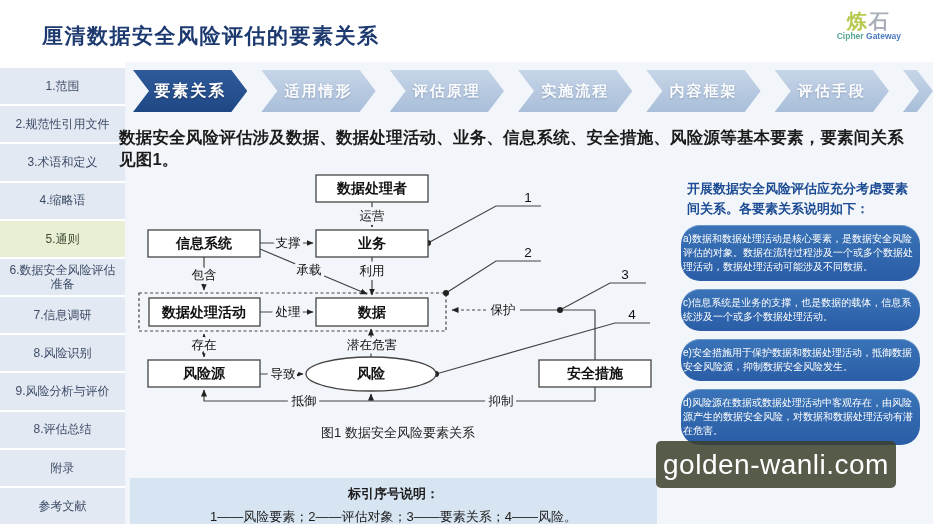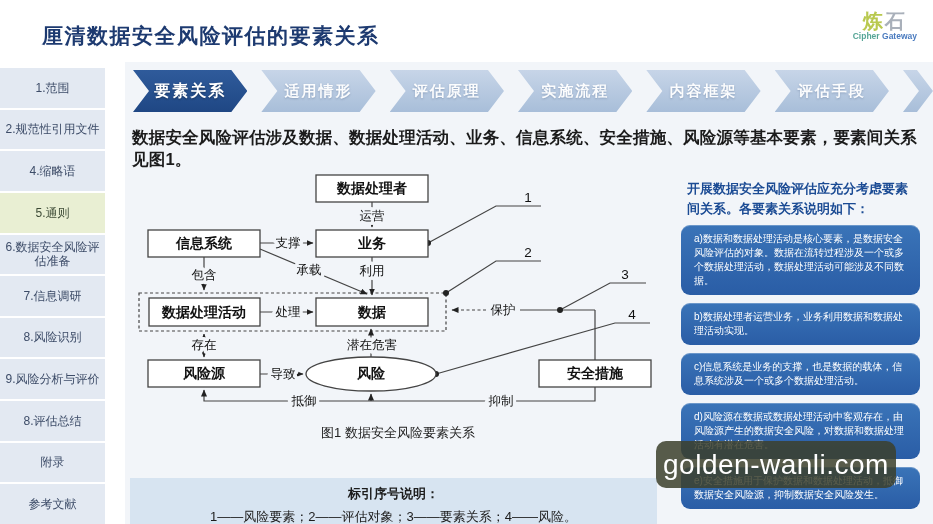--- a/index.html
+++ b/index.html
@@ -1,86 +1,87 @@
 <!DOCTYPE html>
 <html><head>
 <meta charset="utf-8">
 <style>
   html,body{margin:0;padding:0;background:#e9e9e9;}
   .stage{position:relative;width:933px;height:524px;background:#ffffff;overflow:hidden;
          font-family:"Liberation Sans","DejaVu Sans",sans-serif;}
   
   .page-title{position:absolute;left:14px;top:22px;font-size:21px;font-weight:bold;
               color:#1d3a70;letter-spacing:1.5px;margin-left:28px;}
-  .logo{position:absolute;right:16px;top:10px;text-align:center;line-height:1.1;}
+  .logo{position:absolute;right:32px;top:10px;text-align:center;line-height:1.1;}
   .logo-zh{font-size:20px;font-weight:bold;letter-spacing:2px;}
   .logo-zh .z1{color:#b9c94f;} .logo-zh .z2{color:#a9b0ba;}
   .logo-en{font-size:8.5px;font-weight:bold;}
   .logo-en .e1{color:#56a596;text-align:right;} .logo-en .e2{color:#4a7bbf;}
   
   .main-bg{position:absolute;left:125px;top:62px;right:0;bottom:0;background:#f2f5f9;}
   
-  .sidebar{position:absolute;left:0;top:68px;width:105px;bottom:0;background:#fff;
+  .sidebar{position:absolute;left:0;top:68px;width:125px;bottom:0;background:#fff;
            display:flex;flex-direction:column;gap:2px;}
   .side-item{flex:1;background:#e3e9f2;color:#3d4c68;font-size:12px;font-weight:500;
              display:flex;align-items:center;justify-content:center;text-align:center;
              line-height:1.2;padding:0 5px;cursor:pointer;}
   .side-item.active{background:#e9efd3;color:#3c4a35;}
   
   .nav{position:absolute;left:133px;top:70px;width:800px;height:42px;display:flex;gap:14px;}
   .chev{flex:1;clip-path:polygon(0 0,calc(100% - 16px) 0,100% 50%,calc(100% - 16px) 100%,0 100%,16px 50%);
         background:linear-gradient(#c7d5e8,#a8bed9);display:flex;align-items:center;justify-content:center;
         color:rgba(255,255,255,.96);font-weight:bold;font-size:15px;letter-spacing:2px;
         text-shadow:0 1px 2px rgba(96,118,150,.45);cursor:pointer;}
   .chev.active{background:linear-gradient(#2f5b9b,#1f4784);font-size:16px;color:#fff;
         text-shadow:0 1px 2px rgba(0,0,0,.35);}
   .chev.stub{flex:0 0 30px;cursor:default;}
   
-  .intro{position:absolute;left:132px;top:127px;width:800px;font-size:16.5px;font-weight:bold;
+  .intro{position:absolute;left:119px;top:127px;width:800px;font-size:16.5px;font-weight:bold;
          color:#1b1b1b;letter-spacing:0.2px;}
   
   .diagram-svg{position:absolute;left:128px;top:163px;}
   .diagram-svg text{font-family:"Liberation Sans","DejaVu Sans",sans-serif;}
   .node-label{font-size:14px;font-weight:bold;fill:#111;text-anchor:middle;}
   .edge-label{font-size:12.5px;font-weight:500;fill:#111;text-anchor:middle;
               paint-order:stroke;stroke:#f2f5f9;stroke-width:7px;stroke-linejoin:round;}
   .callout-num{font-size:13.5px;fill:#111;text-anchor:middle;}
   .svg-caption{font-size:13px;fill:#222;text-anchor:middle;font-weight:500;}
   
   .legend{position:absolute;left:130px;top:478px;width:527px;height:55px;background:#d7e4f1;
           text-align:center;}
   .legend-title{font-size:13px;font-weight:bold;color:#1c1c1c;margin-top:7px;}
   .legend-line{font-size:13px;color:#1c1c1c;margin-top:5px;}
   
   .right-panel{position:absolute;left:681px;top:179px;width:239px;}
   .rp-heading{font-size:13px;font-weight:bold;color:#1b4b94;line-height:1.5;margin:0 2px 7px 6px;}
-  .rp-card{background:linear-gradient(180deg,#3a74b8,#2a5da6);border-radius:9px;color:#fff;
-           font-size:10px;line-height:1.4;font-weight:500;padding:7px 13px;margin-bottom:8px;
+  .rp-card{background:linear-gradient(180deg,#3a74b8,#2a5da6);border-radius:19px;color:#fff;
+           font-size:10px;line-height:1.4;font-weight:500;padding:7px 2px;margin-bottom:8px;
            box-shadow:inset 0 1px 0 rgba(255,255,255,.25);}
   
   .watermark{position:absolute;left:656px;top:441px;width:240px;height:47px;z-index:5;
-             background:rgba(60,63,44,.85);border-radius:10px;color:#fff;font-size:28px;
+             background:rgba(60,63,44,.85);border-radius:5px;color:#fff;font-size:28px;
              display:flex;align-items:center;justify-content:center;letter-spacing:.5px;}
 </style>
 </head>
 <body>
 
 <div class="stage">
 
   <div class="page-title">厘清数据安全风险评估的要素关系</div>
   <div class="logo">
     <div class="logo-zh"><span class="z1">炼</span><span class="z2">石</span></div>
     <div class="logo-en"><span class="e1">Cipher</span> <span class="e2">Gateway</span></div>
   </div>
 
   <div class="main-bg"></div>
 
   <div class="sidebar">
     <div class="side-item">1.范围</div>
     <div class="side-item">2.规范性引用文件</div>
+    <div class="side-item">3.术语和定义</div>
     <div class="side-item">4.缩略语</div>
     <div class="side-item active">5.通则</div>
     <div class="side-item">6.数据安全风险评估准备</div>
     <div class="side-item">7.信息调研</div>
     <div class="side-item">8.风险识别</div>
     <div class="side-item">9.风险分析与评价</div>
     <div class="side-item">8.评估总结</div>
     <div class="side-item">附录</div>
     <div class="side-item">参考文献</div>
   </div>
@@ -180,21 +181,20 @@
   </svg>
 
   <div class="legend">
     <div class="legend-title">标引序号说明：</div>
     <div class="legend-line">1——风险要素；2——评估对象；3——要素关系；4——风险。</div>
   </div>
 
   <div class="right-panel">
     <div class="rp-heading">开展数据安全风险评估应充分考虑要素间关系。各要素关系说明如下：</div>
     <div class="rp-card">a)数据和数据处理活动是核心要素，是数据安全风险评估的对象。数据在流转过程涉及一个或多个数据处理活动，数据处理活动可能涉及不同数据。</div>
-    <div class="rp-card">b)数据处理者运营业务，业务利用数据和数据处理活动实现。</div>
     <div class="rp-card">c)信息系统是业务的支撑，也是数据的载体，信息系统涉及一个或多个数据处理活动。</div>
+    <div class="rp-card">e)安全措施用于保护数据和数据处理活动，抵御数据安全风险源，抑制数据安全风险发生。</div>
     <div class="rp-card">d)风险源在数据或数据处理活动中客观存在，由风险源产生的数据安全风险，对数据和数据处理活动有潜在危害。</div>
-    <div class="rp-card">e)安全措施用于保护数据和数据处理活动，抵御数据安全风险源，抑制数据安全风险发生。</div>
   </div>
 
   <div class="watermark">golden-wanli.com</div>
 
 </div>
 
 </body></html>

